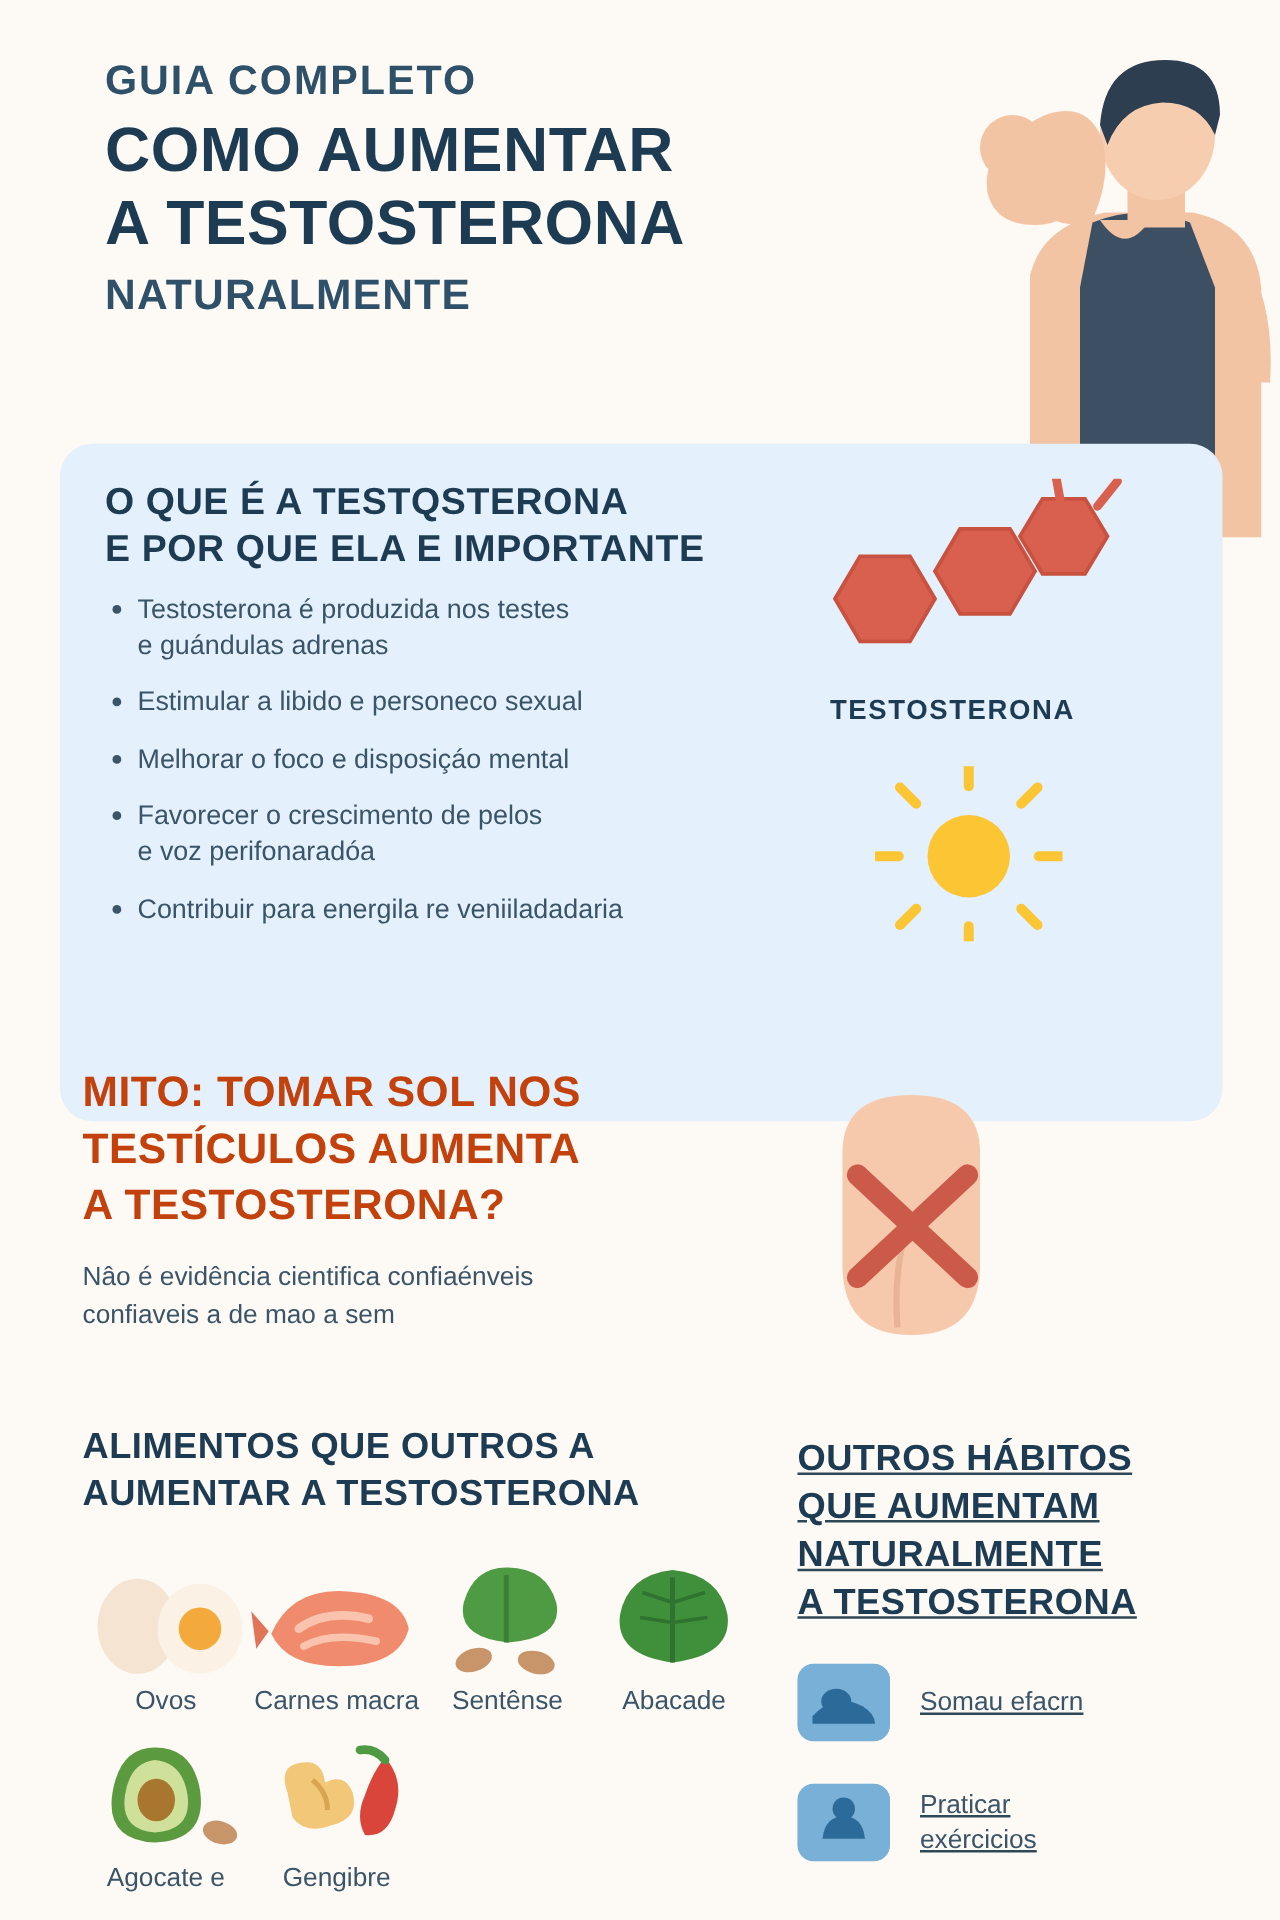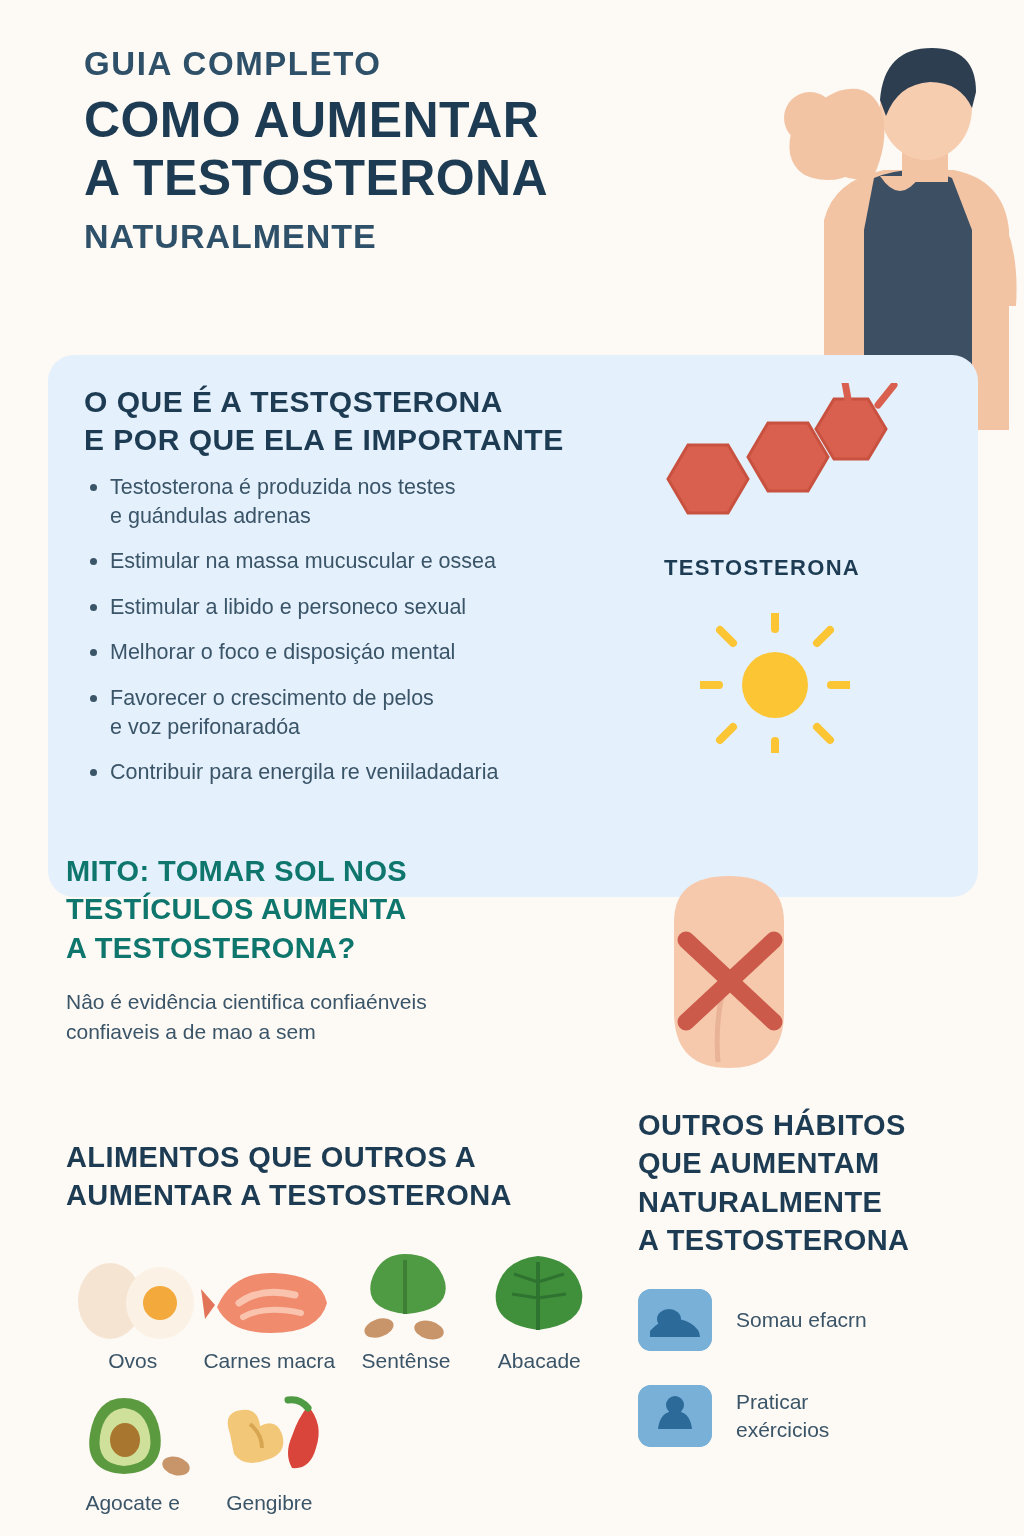--- a/index.html
+++ b/index.html
@@ -139,24 +139,24 @@
   }
 
   
   .myth {
     position: absolute;
     left: 66px;
     top: 852px;
     width: 540px;
   }
   .myth-title {
-    font-size: 29px;
+    font-size: 34px;
     font-weight: bold;
     line-height: 1.32;
-    color: #0f766e;
+    color: #c2410c;
     letter-spacing: 0.4px;
     margin: 0 0 20px 0;
     white-space: pre-line;
   }
   .myth-p {
     font-size: 21px;
     line-height: 1.45;
     color: #3a5468;
     margin: 0 0 22px 0;
     white-space: pre-line;
@@ -203,22 +203,23 @@
   .food-label {
     margin-top: 6px;
     font-size: 21px;
     color: #3a5468;
   }
 
   
   .habits {
     position: absolute;
     left: 638px;
-    top: 1106px;
+    top: 1148px;
     width: 330px;
+    text-decoration: underline;
   }
   .habit-list {
     margin-top: 30px;
   }
   .habit-row {
     display: flex;
     align-items: center;
     margin-bottom: 34px;
   }
   .habit-icon {
@@ -269,21 +270,20 @@
   </svg>
 </div>
 
 <div class="card">
   <h2 class="card-title">O QUE É A TESTQSTERONA
 E POR QUE ELA E IMPORTANTE</h2>
 
   <ul class="bullets">
     <li>Testosterona é produzida nos testes
 e guándulas adrenas</li>
-    <li>Estimular na massa mucuscular e ossea</li>
     <li>Estimular a libido e personeco sexual</li>
     <li>Melhorar o foco e disposiçáo mental</li>
     <li>Favorecer o crescimento de pelos
 e voz perifonaradóa</li>
     <li>Contribuir para energila re veniiladadaria</li>
   </ul>
 
   <svg class="molecule" viewBox="0 0 260 160">
     <g fill="#d9604f" stroke="#c8523f" stroke-width="3">
       <polygon points="20,96 40,62 80,62 100,96 80,130 40,130"></polygon>

